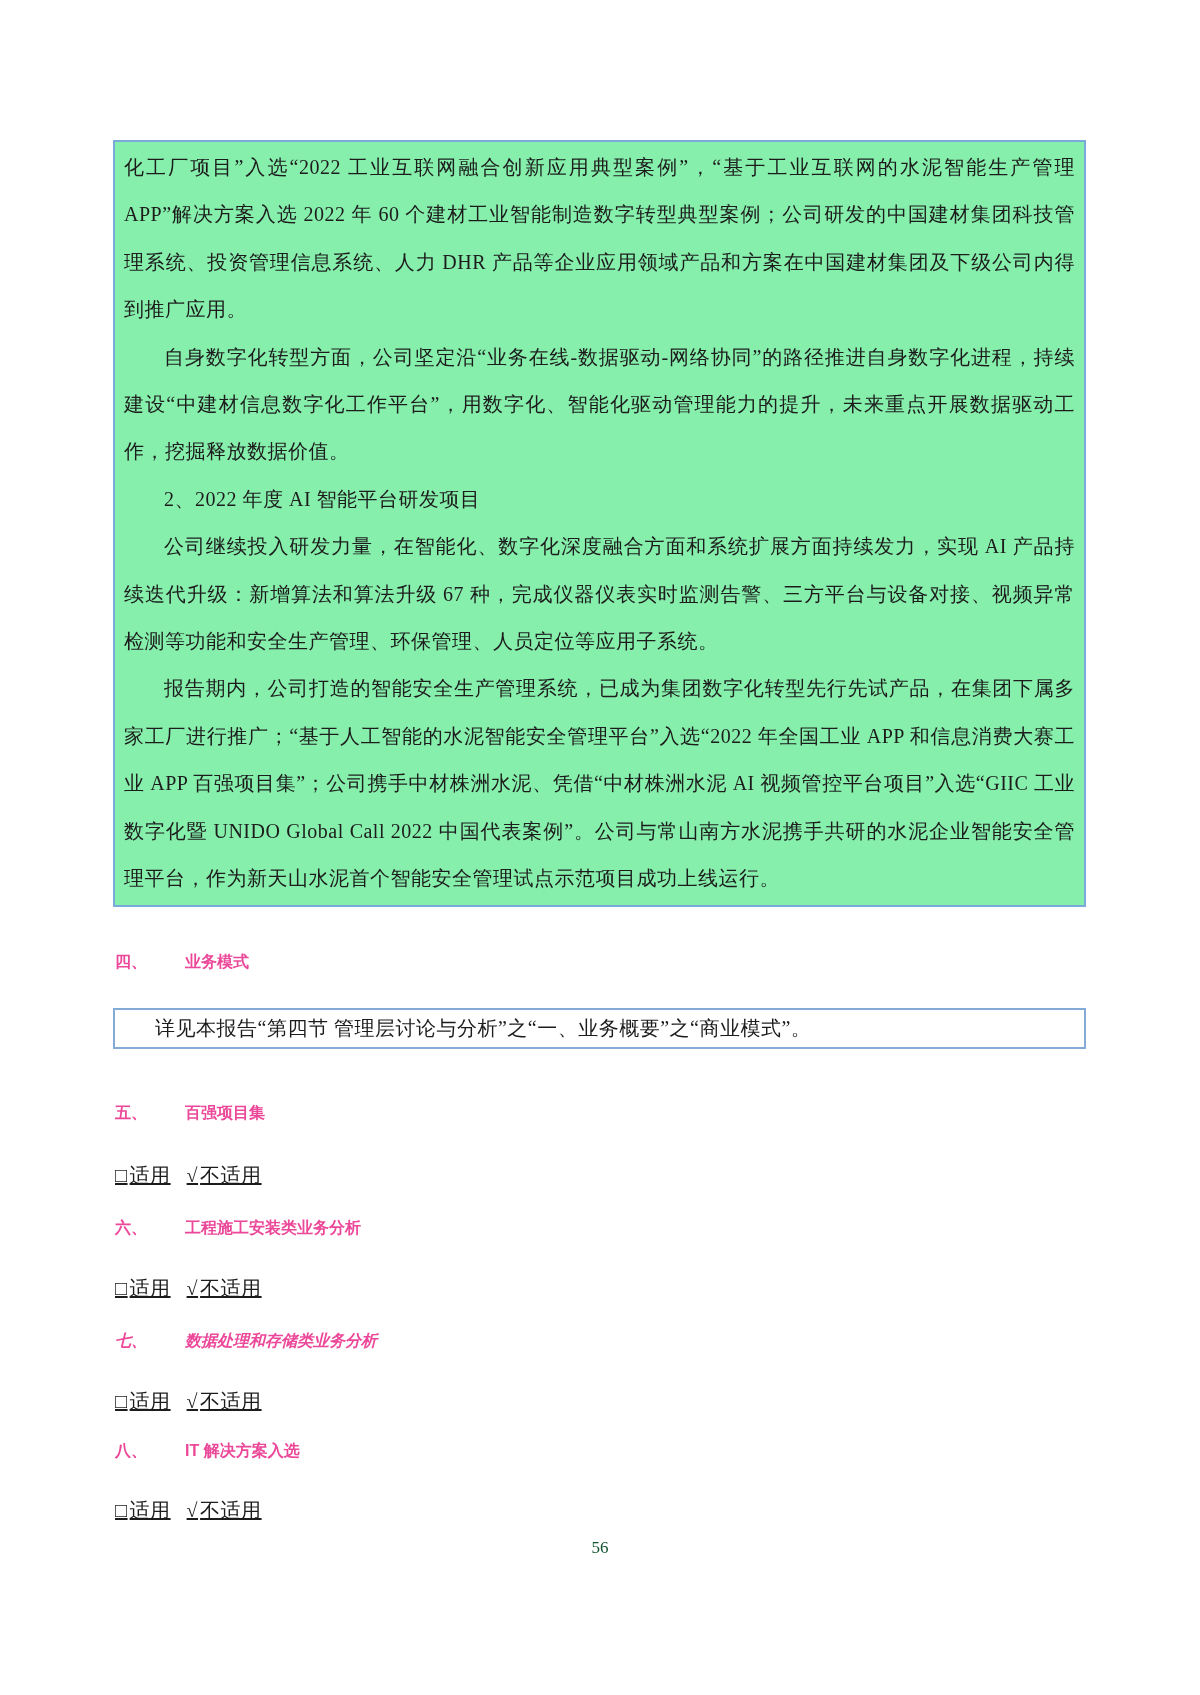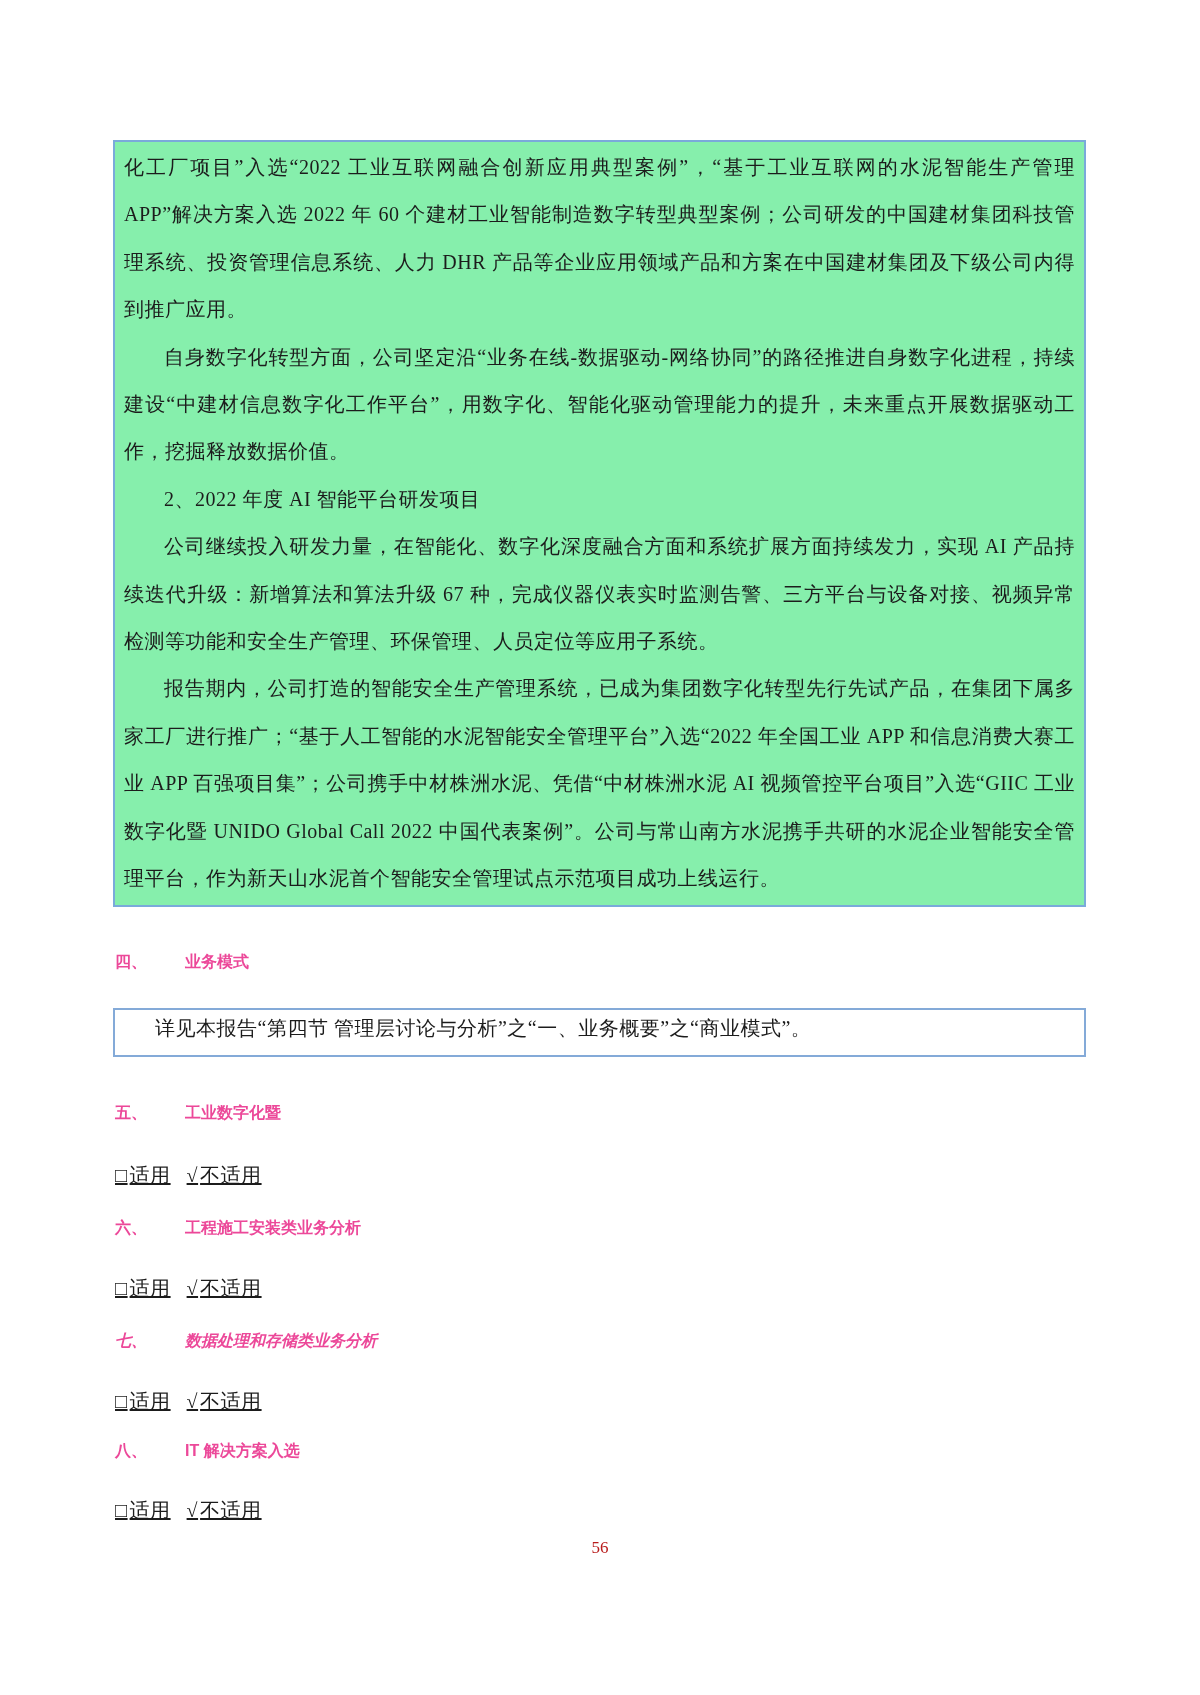--- a/index.html
+++ b/index.html
@@ -56,21 +56,21 @@
     position: absolute;
     left: 113px;
     top: 1008px;
     width: 973px;
     box-sizing: border-box;
     border: 2px solid #84aad8;
     background: #ffffff;
   }
   .note-box p {
     margin: 0;
-    padding: 2px 10px 10px 40px;
+    padding: 2px 10px 2px 40px;
     font-size: 20px;
     line-height: 33px;
     letter-spacing: 0.5px;
   }
 
   
   .apply-row {
     position: absolute;
     left: 115px;
     font-size: 20px;
@@ -83,21 +83,21 @@
   .apply-row .sym { margin-right: 2px; }
 
   
   .page-number {
     position: absolute;
     left: 0;
     top: 1538px;
     width: 100%;
     text-align: center;
     font-size: 17px;
-    color: #b91c1c;
+    color: #14532d;
   }
 </style>
 </head>
 <body>
 
 <div class="page">
 
   <div class="highlight-box">
     <p>化工厂项目”入选“2022 工业互联网融合创新应用典型案例”，“基于工业互联网的水泥智能生产管理APP”解决方案入选 2022 年 60 个建材工业智能制造数字转型典型案例；公司研发的中国建材集团科技管理系统、投资管理信息系统、人力 DHR 产品等企业应用领域产品和方案在中国建材集团及下级公司内得到推广应用。</p>
     <p class="indent">自身数字化转型方面，公司坚定沿“业务在线-数据驱动-网络协同”的路径推进自身数字化进程，持续建设“中建材信息数字化工作平台”，用数字化、智能化驱动管理能力的提升，未来重点开展数据驱动工作，挖掘释放数据价值。</p>
@@ -108,21 +108,21 @@
 
   <div class="section-h" style="top:952px;">
     <span class="sec-num">四、</span><span class="sec-title">业务模式</span>
   </div>
 
   <div class="note-box">
     <p>详见本报告“第四节 管理层讨论与分析”之“一、业务概要”之“商业模式”。</p>
   </div>
 
   <div class="section-h" style="top:1103px;">
-    <span class="sec-num">五、</span><span class="sec-title">工业数字化暨</span>
+    <span class="sec-num">五、</span><span class="sec-title">百强项目集</span>
   </div>
   <div class="apply-row" style="top:1162px;">
     <span class="applicable-group"><span class="sym">□</span><span>适用</span></span><span class="not-applicable-group"><span class="sym">√</span><span>不适用</span></span>
   </div>
 
   <div class="section-h" style="top:1218px;">
     <span class="sec-num">六、</span><span class="sec-title">工程施工安装类业务分析</span>
   </div>
   <div class="apply-row" style="top:1275px;">
     <span class="applicable-group"><span class="sym">□</span><span>适用</span></span><span class="not-applicable-group"><span class="sym">√</span><span>不适用</span></span>

